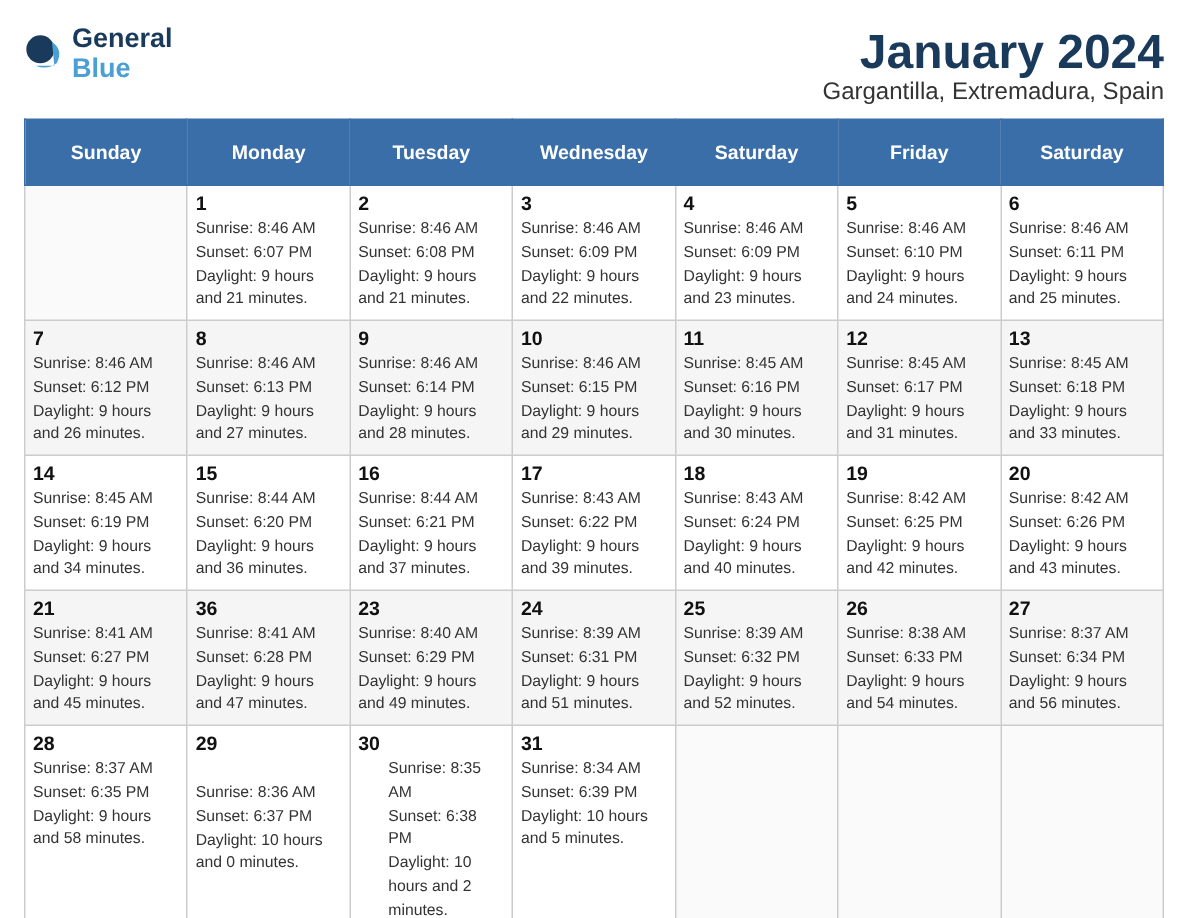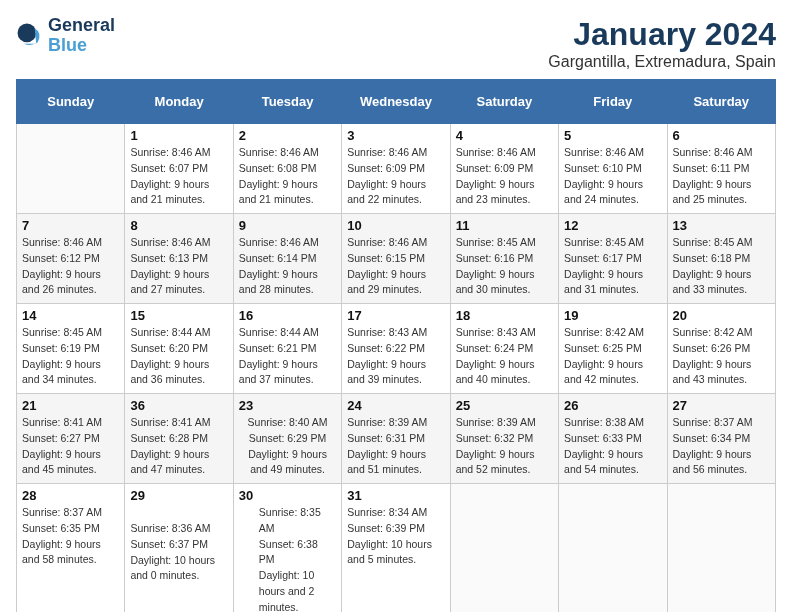--- a/index.html
+++ b/index.html
@@ -256,21 +256,21 @@
 Daylight: 9 hours and 45 minutes.</div>
         </td>
         <td>
           <div class="day-number">36</div>
           <div class="day-info" style="white-space: pre-line;">Sunrise: 8:41 AM
 Sunset: 6:28 PM
 Daylight: 9 hours and 47 minutes.</div>
         </td>
         <td>
           <div class="day-number">23</div>
-          <div class="day-info" style="white-space: pre-line; text-align: center;">Sunrise: 8:40 AM
+          <div class="day-info" style="white-space: pre-line;">Sunrise: 8:40 AM
 Sunset: 6:29 PM
 Daylight: 9 hours and 49 minutes.</div>
         </td>
         <td>
           <div class="day-number">24</div>
           <div class="day-info" style="white-space: pre-line;">Sunrise: 8:39 AM
 Sunset: 6:31 PM
 Daylight: 9 hours and 51 minutes.</div>
         </td>
         <td>

